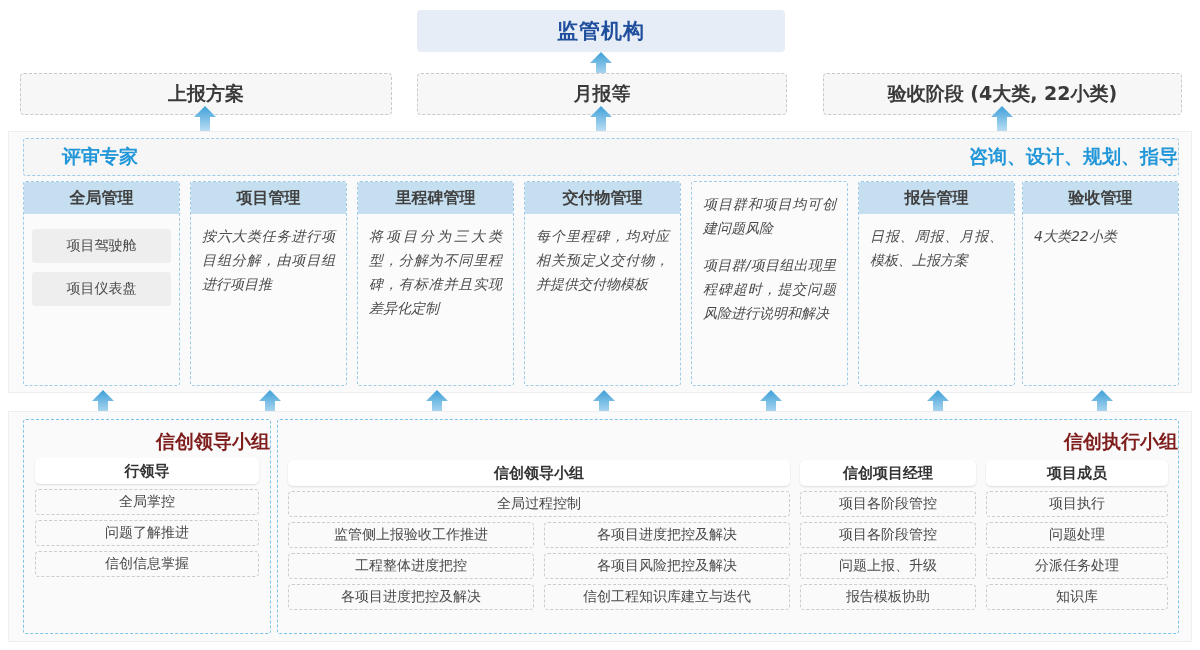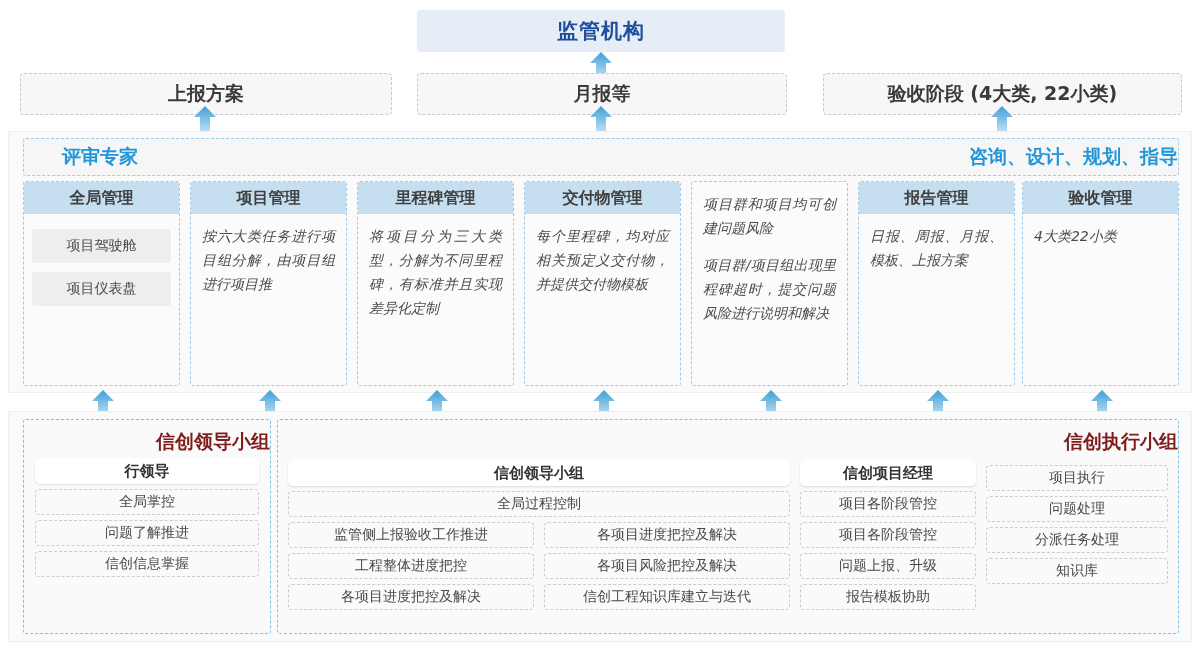--- a/index.html
+++ b/index.html
@@ -417,20 +417,21 @@
 
         <div class="col-pmm">
           <div class="role-head">信创项目经理</div>
           <div class="task">项目各阶段管控</div>
           <div class="task">项目各阶段管控</div>
           <div class="task">问题上报、升级</div>
           <div class="task">报告模板协助</div>
         </div>
 
         <div class="col-mem">
+          <div class="role-head">项目成员</div>
           <div class="task">项目执行</div>
           <div class="task">问题处理</div>
           <div class="task">分派任务处理</div>
           <div class="task">知识库</div>
         </div>
 
       </div>
     </div>
 
   </div>

